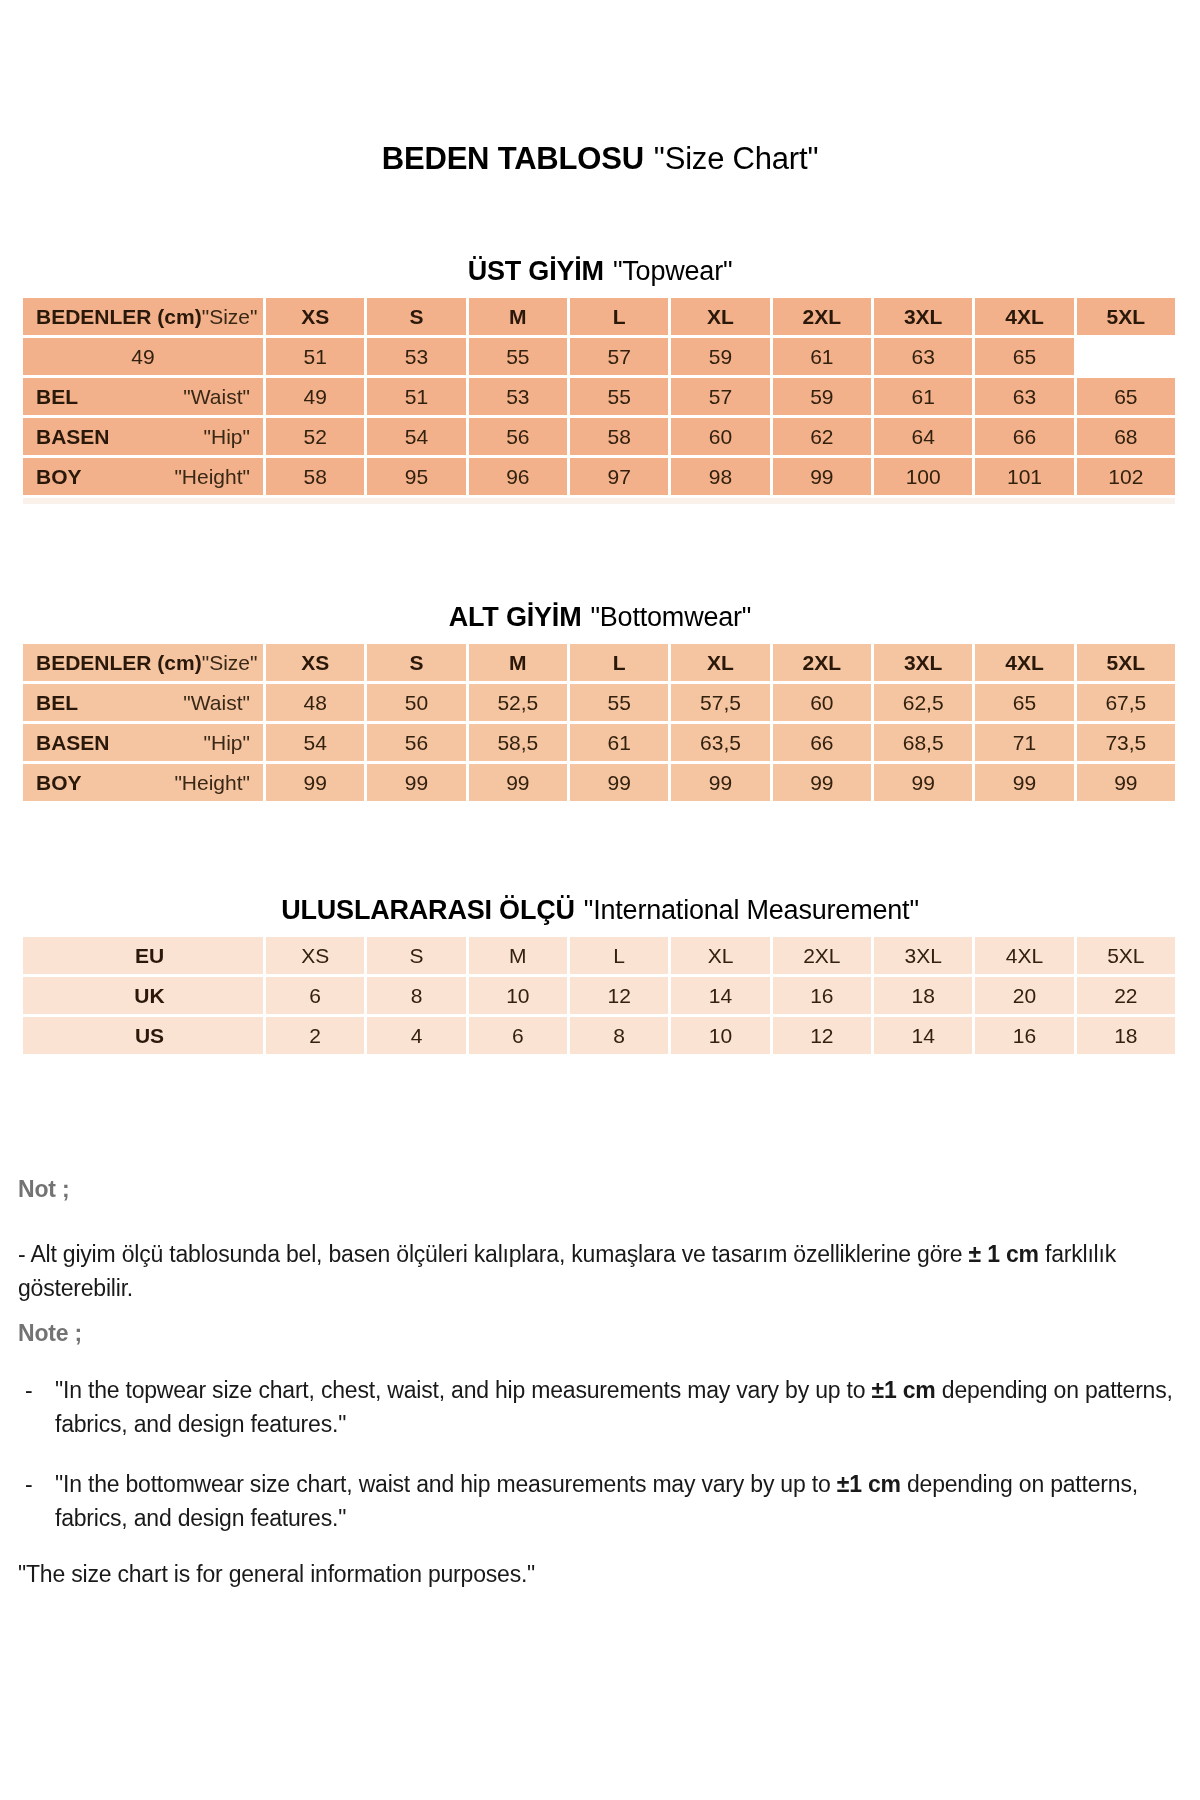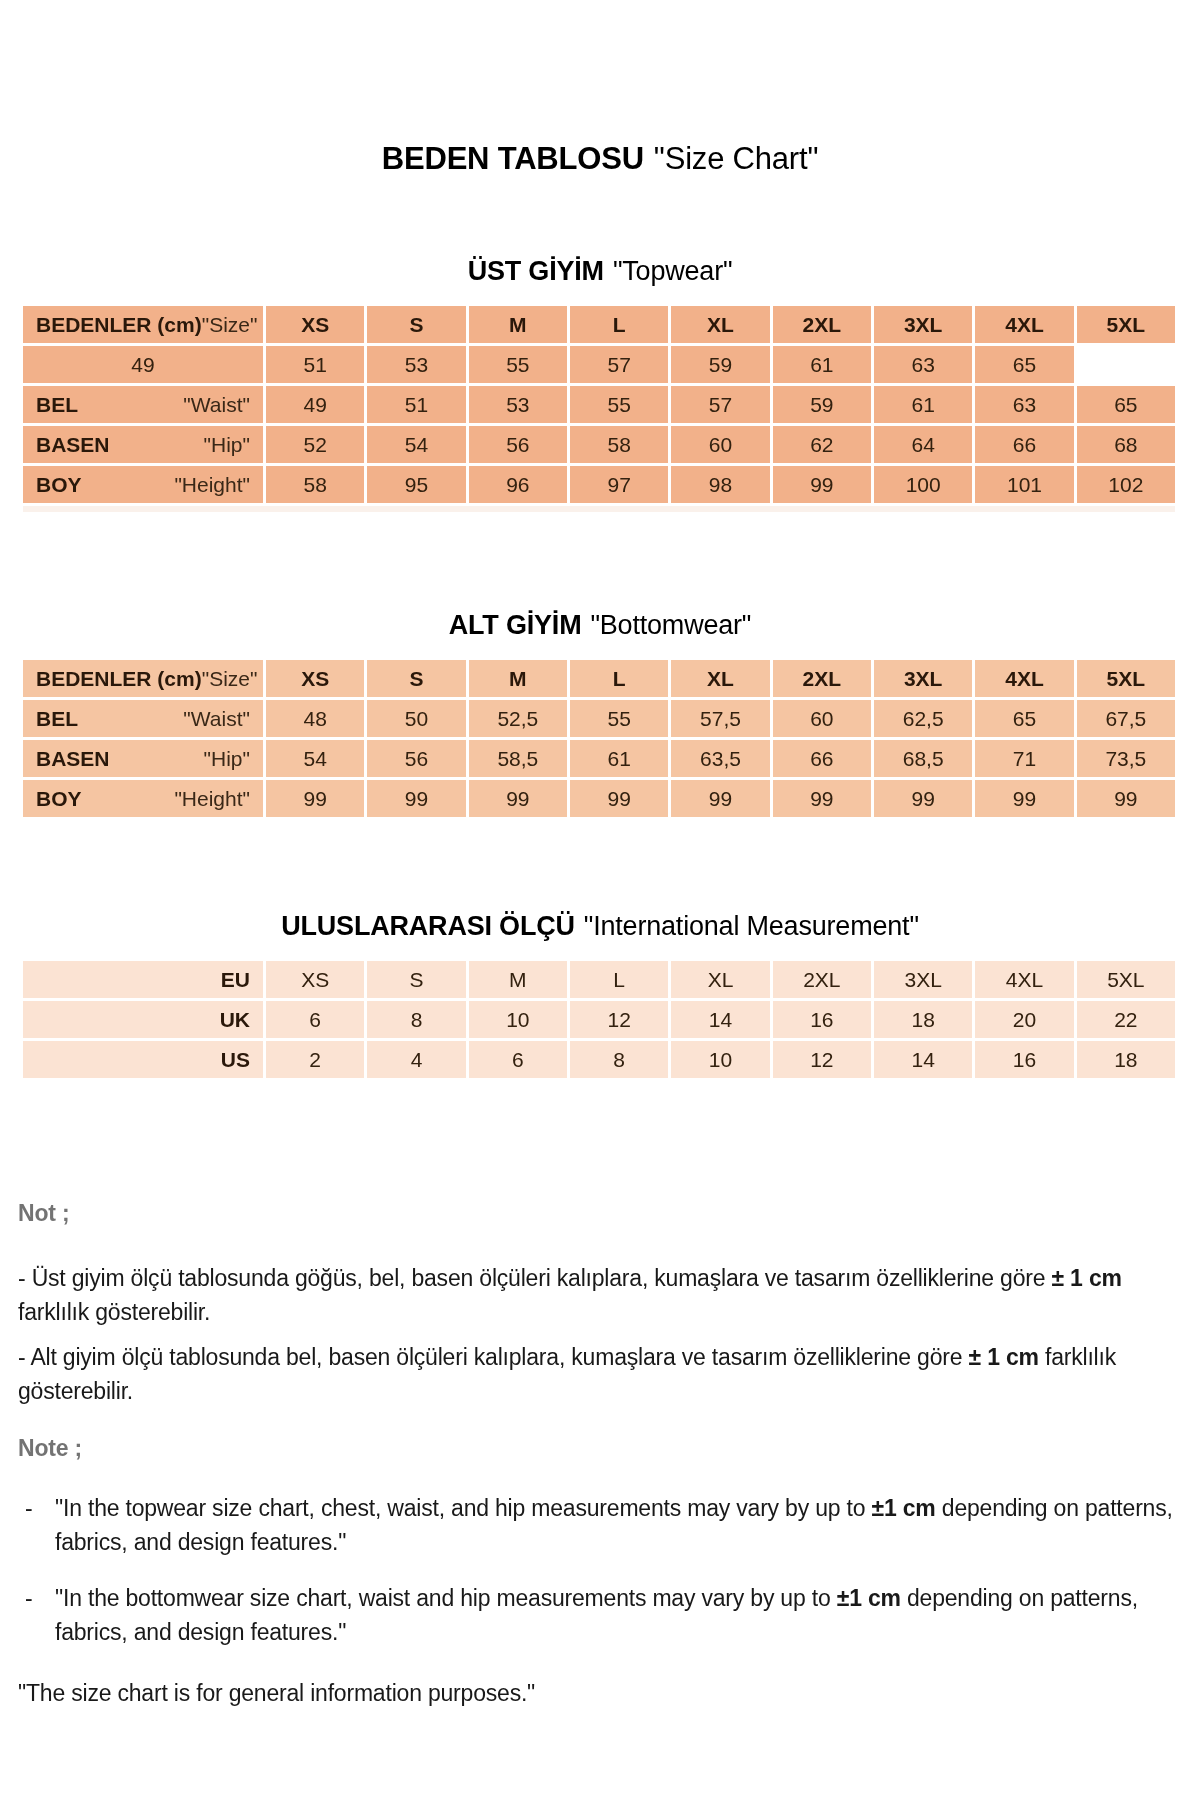--- a/index.html
+++ b/index.html
@@ -28,42 +28,42 @@
     letter-spacing:-0.2px;
   }
   .sec-heading b{margin-right:9px;text-align:center;}
   #h-topwear{margin-top:76px;}
   #h-bottomwear{margin-top:96px;}
   #h-international{margin-top:92px;}
 
   
   .tbl{
     margin-left:23px;width:1152px;
-    margin-top:18px;
+    margin-top:10px;
   }
   .trow{
     display:grid;
     grid-template-columns:240px repeat(9,1fr);
     gap:3px;margin-bottom:3px;
   }
   .cell{
     background:var(--fill);
     height:37px;line-height:37px;
     font-size:21px;color:#33210f;
     text-align:center;
     white-space:nowrap;overflow:hidden;
   }
   .cell.hdr{font-weight:bold;color:#2a180a;}
   .cell.label{
     display:flex;justify-content:space-between;align-items:center;
     padding:0 13px;text-align:left;
   }
   .cell.label b{color:#2a180a;}
   .cell.label span{color:#3a2817;}
-  .tbl.label-only .cell.label{justify-content:flex-end;padding-left:26px;}
+  .tbl.label-only .cell.label{justify-content:center;padding-left:26px;}
   .tbl-shadow{
     margin-left:23px;width:1152px;height:6px;
     background:#f9eee6;opacity:.8;
   }
 
   
   .notes{
     margin:118px 12px 0 18px;
     font-size:23px;line-height:34px;color:#191919;
     letter-spacing:-0.2px;
@@ -269,21 +269,20 @@
         <div class="cell val">10</div>
         <div class="cell val">12</div>
         <div class="cell val">14</div>
         <div class="cell val">16</div>
         <div class="cell val">18</div>
       </div>
     </div>
 
   <div class="notes">
       <div class="note-heading"><b>Not ;</b></div>
-      <div class="note-para"><span>- Üst giyim ölçü tablosunda göğüs, bel, basen ölçüleri kalıplara, kumaşlara ve tasarım özelliklerine göre </span><b>± 1 cm</b><span> farklılık gösterebilir.</span></div>
       <div class="note-para"><span>- Alt giyim ölçü tablosunda bel, basen ölçüleri kalıplara, kumaşlara ve tasarım özelliklerine göre </span><b>± 1 cm</b><span> farklılık gösterebilir.</span></div>
       <div class="note-heading"><b>Note ;</b></div>
       <div class="note-bullet">
         <span class="dash">-</span>
         <div class="bullet-body"><span>"In the topwear size chart, chest, waist, and hip measurements may vary by up to </span><b>±1 cm</b><span> depending on patterns, fabrics, and design features."</span></div>
       </div>
       <div class="note-bullet">
         <span class="dash">-</span>
         <div class="bullet-body"><span>"In the bottomwear size chart, waist and hip measurements may vary by up to </span><b>±1 cm</b><span> depending on patterns, fabrics, and design features."</span></div>
       </div>

